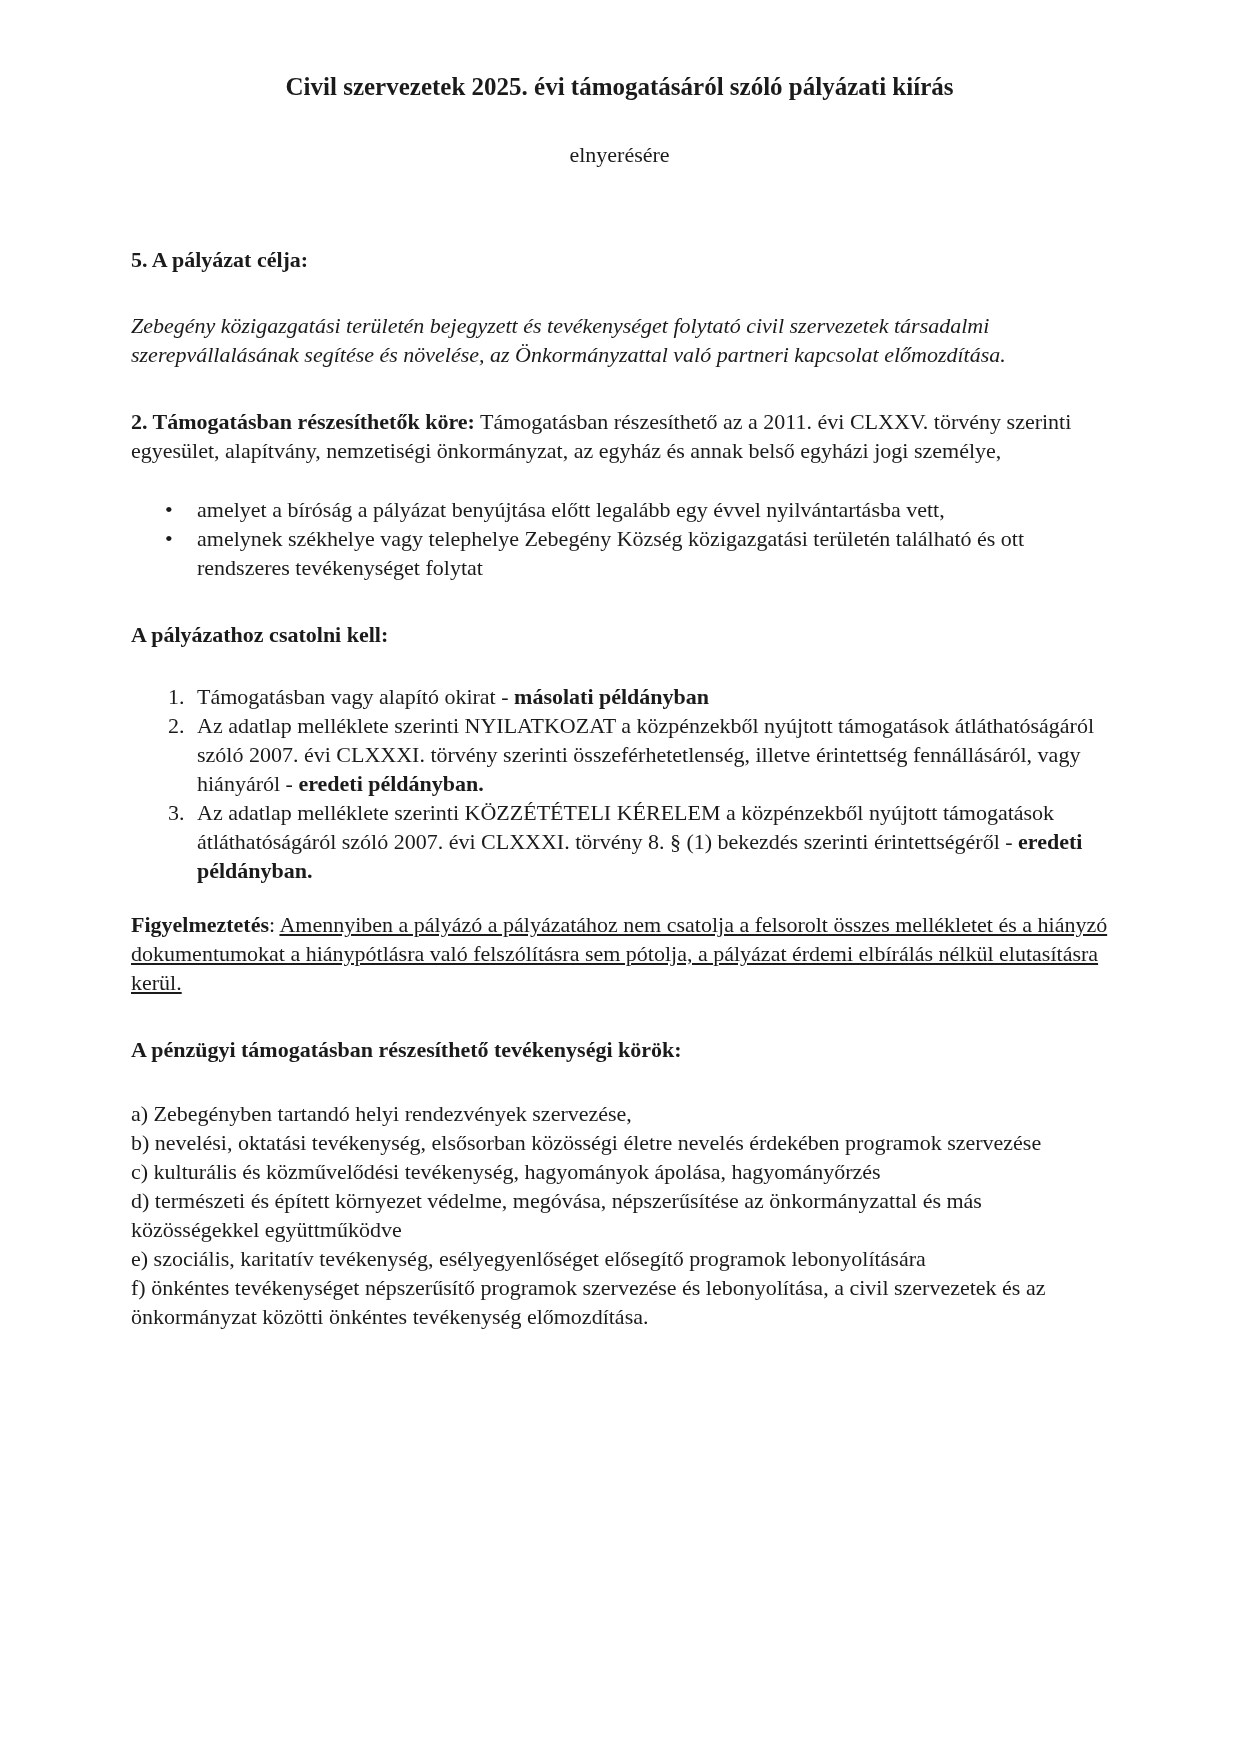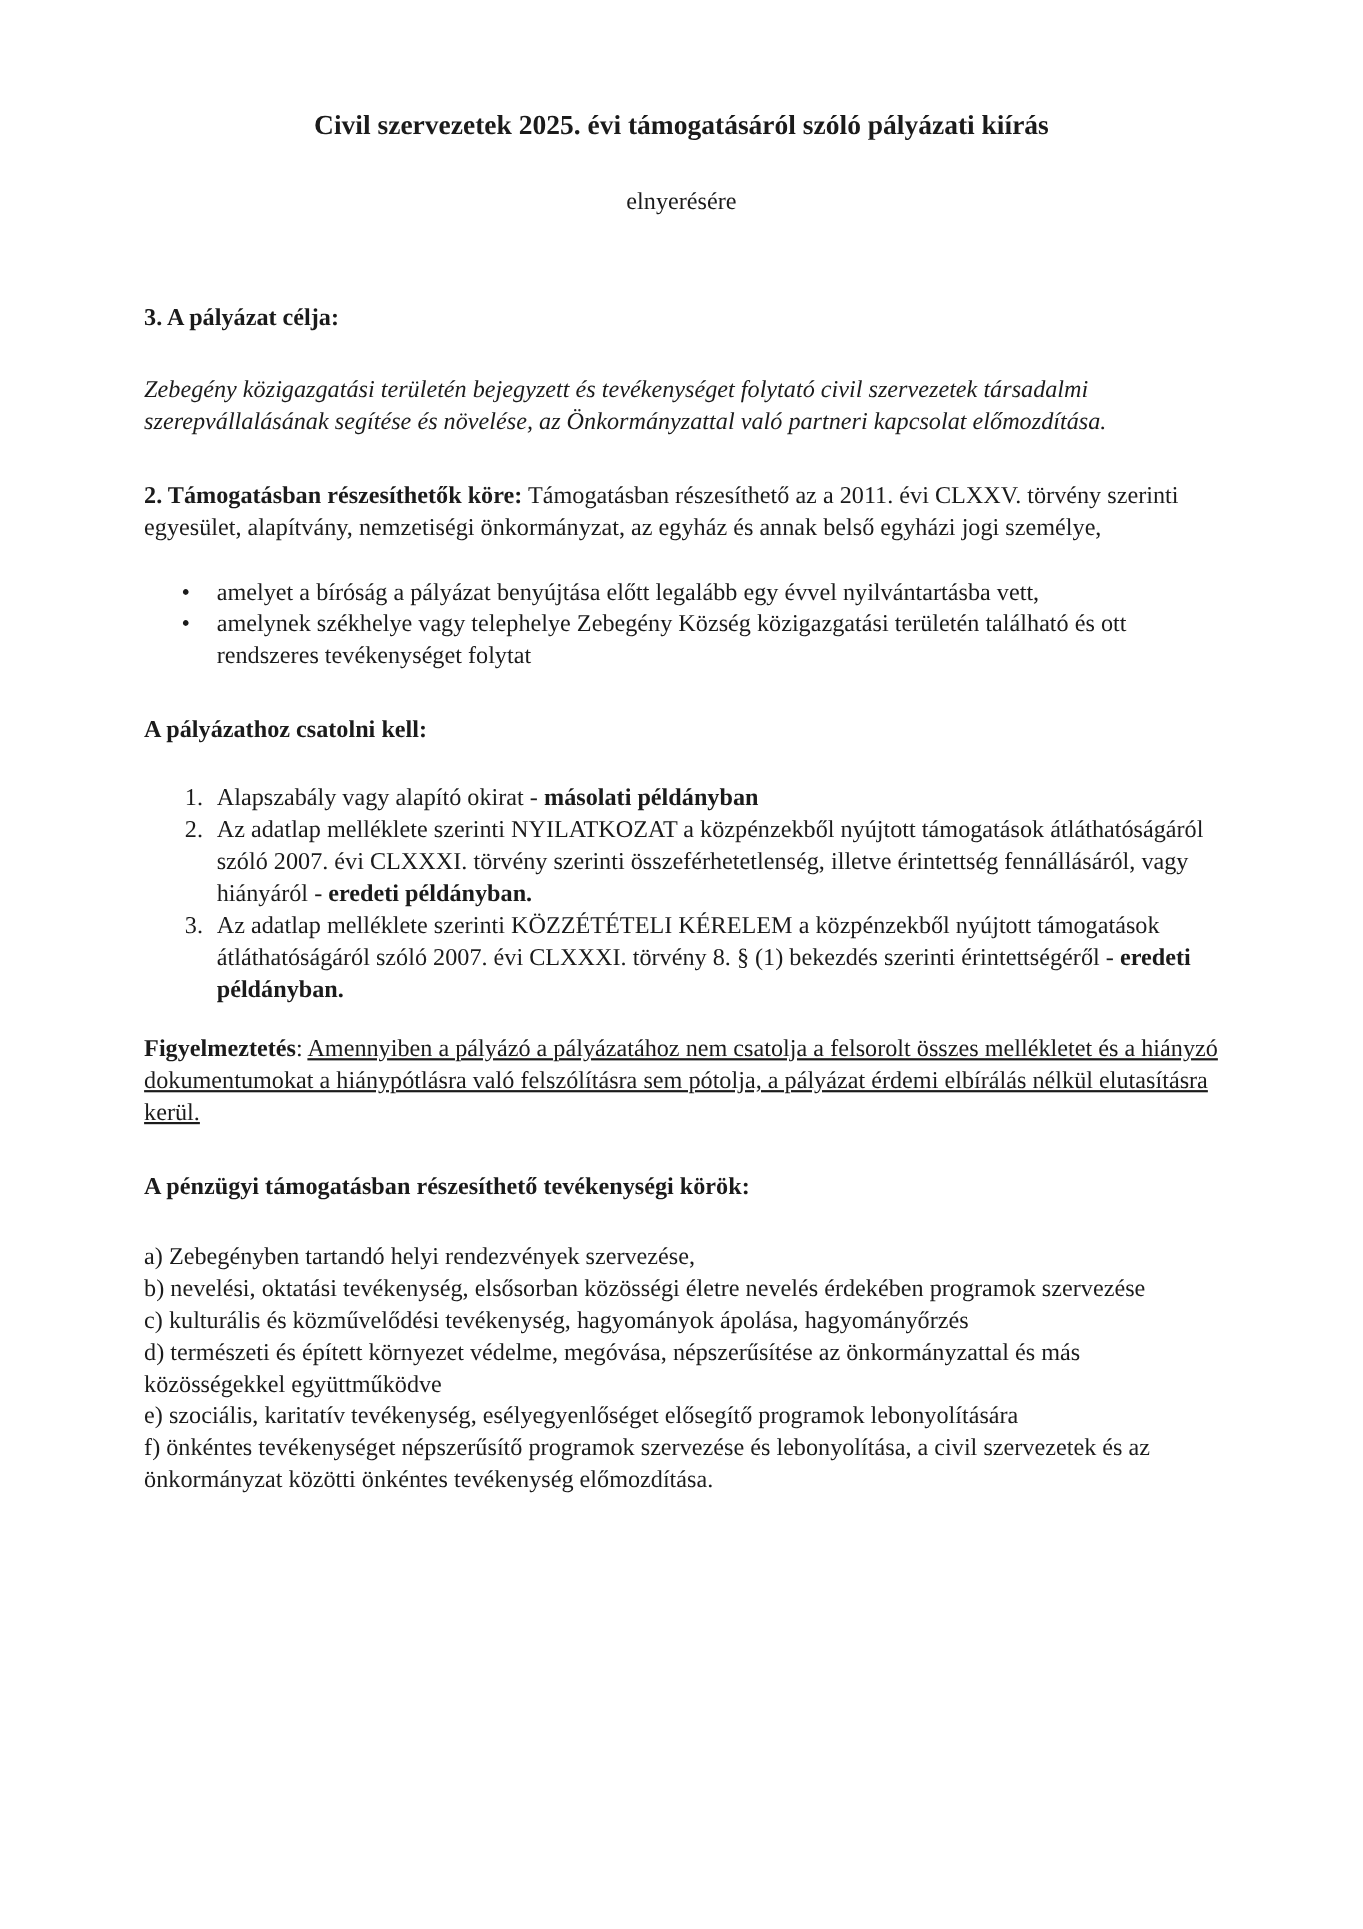--- a/index.html
+++ b/index.html
@@ -4,21 +4,21 @@
 <style>
   html, body { margin: 0; padding: 0; background: #ffffff; }
   body {
     width: 1239px; height: 1754px; overflow: hidden;
     font-family: "Liberation Serif", "DejaVu Serif", serif;
     color: #1b1b1b;
   }
   .page {
     box-sizing: border-box;
     width: 1239px; height: 1754px;
-    padding: 100px 131px 0 131px;
+    padding: 72px 131px 0 131px;
     font-size: 22px; line-height: 29px;
   }
   .doc-title {
     font-size: 25px; line-height: 30px; font-weight: bold;
     text-align: center; margin: 0 0 38px 0;
   }
   .subtitle { text-align: center; margin: 0 0 25px 0; }
   .subtitle-2 { margin-bottom: 76px; }
   .heading { font-weight: bold; margin: 0; }
   .b-h1 { margin-bottom: 37px; }
@@ -45,21 +45,21 @@
 </style>
 </head>
 <body>
 
 <div class="page">
 
   <h1 class="doc-title">Civil szervezetek 2025. évi támogatásáról szóló pályázati kiírás</h1>
 
   <p class="subtitle subtitle-2">elnyerésére</p>
 
-  <p class="heading b-h1">3. A pályázat célja:</p>
+  <p class="heading b-h1">5. A pályázat célja:</p>
 
   <p class="b-p1">Zebegény közigazgatási területén bejegyzett és tevékenységet folytató civil szervezetek társadalmi szerepvállalásának segítése és növelése, az Önkormányzattal való partneri kapcsolat előmozdítása.</p>
 
   <p class="b-p2"><span class="bold">2. Támogatásban részesíthetők köre:</span><span> Támogatásban részesíthető az a 2011. évi CLXXV. törvény szerinti egyesület, alapítvány, nemzetiségi önkormányzat, az egyház és annak belső egyházi jogi személye,</span></p>
 
   <ul class="bullet-list">
     <li class="li-row">
       <span class="marker">•</span>
       <span class="li-text">amelyet a bíróság a pályázat benyújtása előtt legalább egy évvel nyilvántartásba vett,</span>
     </li>
@@ -68,21 +68,21 @@
       <span class="li-text">amelynek székhelye vagy telephelye Zebegény Község közigazgatási területén található és ott rendszeres tevékenységet folytat</span>
     </li>
   </ul>
 
 
   <p class="heading b-h2">A pályázathoz csatolni kell:</p>
 
   <ol class="num-list">
     <li class="li-row">
       <span class="marker">1.</span>
-      <span class="li-text"><span>Alapszabály vagy alapító okirat - </span><span class="bold">másolati példányban</span></span>
+      <span class="li-text"><span>Támogatásban vagy alapító okirat - </span><span class="bold">másolati példányban</span></span>
     </li>
     <li class="li-row">
       <span class="marker">2.</span>
       <span class="li-text"><span>Az adatlap melléklete szerinti NYILATKOZAT a közpénzekből nyújtott támogatások átláthatóságáról szóló 2007. évi CLXXXI. törvény szerinti összeférhetetlenség, illetve érintettség fennállásáról, vagy hiányáról - </span><span class="bold">eredeti példányban.</span></span>
     </li>
     <li class="li-row">
       <span class="marker">3.</span>
       <span class="li-text"><span>Az adatlap melléklete szerinti KÖZZÉTÉTELI KÉRELEM a közpénzekből nyújtott támogatások átláthatóságáról szóló 2007. évi CLXXXI. törvény 8. § (1) bekezdés szerinti érintettségéről - </span><span class="bold">eredeti példányban.</span></span>
     </li>
   </ol>

